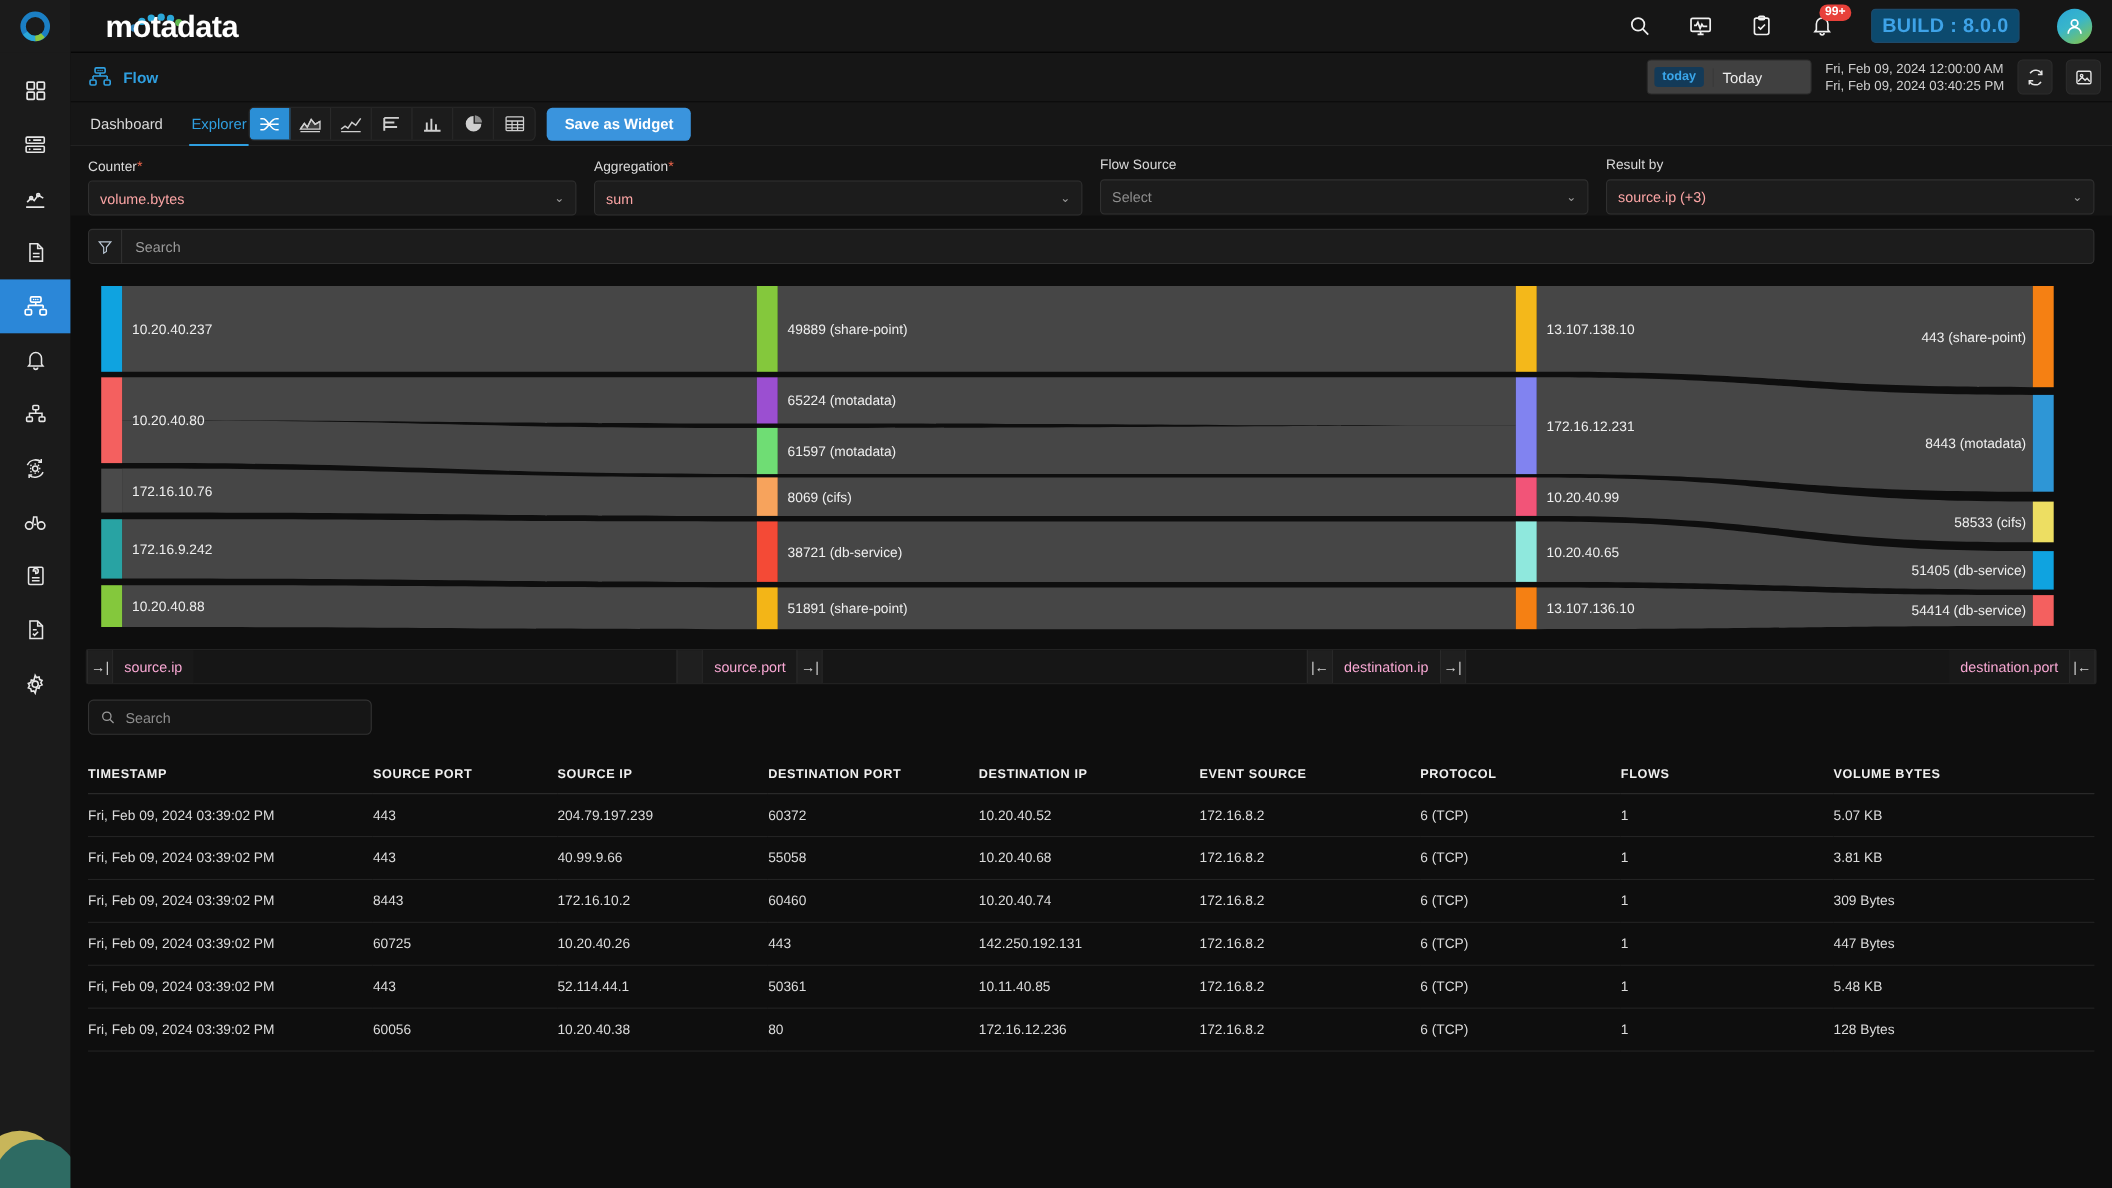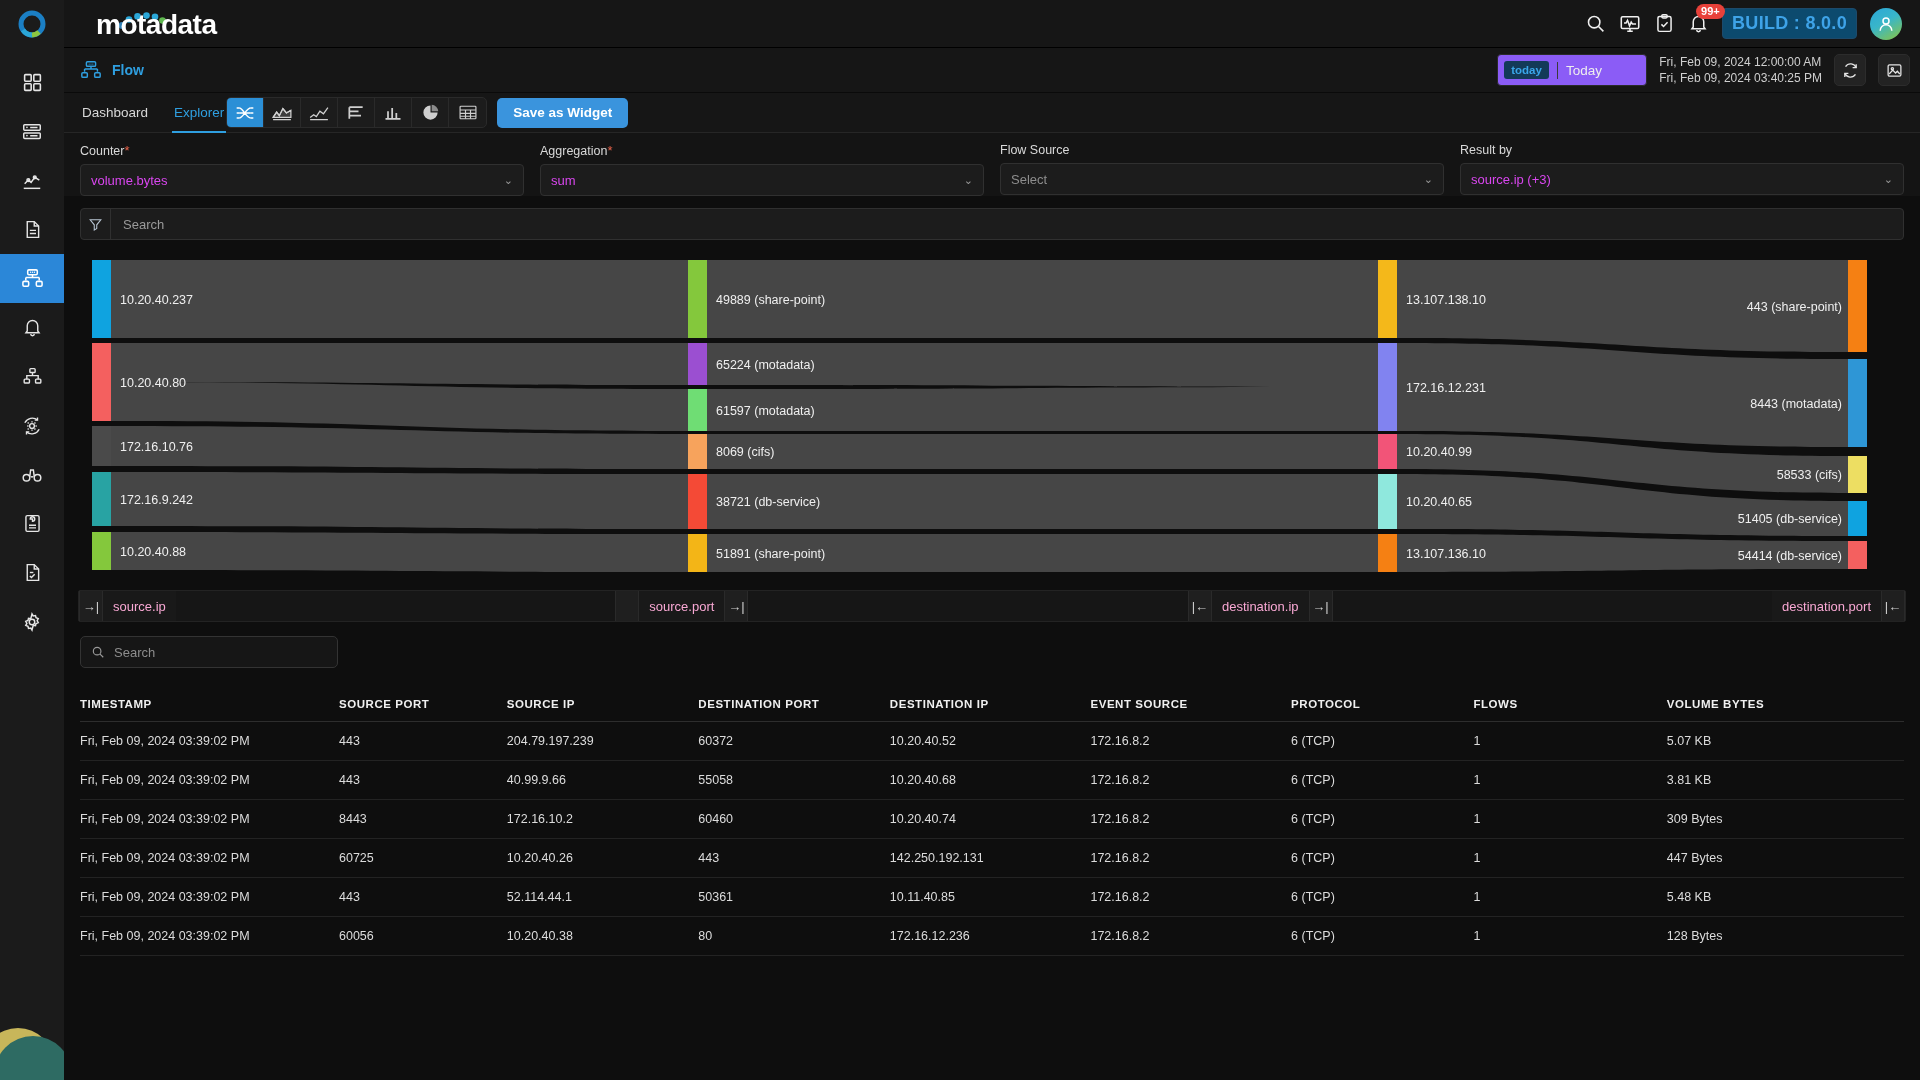--- a/index.html
+++ b/index.html
@@ -41,21 +41,21 @@
   .main { flex:1; display:flex; flex-direction:column; height:1080px; min-width:0; }
 
   
   .topbar {
     height:48px; background:#161616; display:flex; align-items:center;
     justify-content:space-between; padding: 0 18px 0 24px; flex:0 0 48px;
     border-bottom:1px solid #000;
   }
   .brand { display:flex; align-items:flex-end; gap:0; }
   .brand-text { font-size:28px; font-weight:700; letter-spacing:-0.5px; color:#fff; position:relative; }
-  .topbar-right { display:flex; align-items:center; gap:13px; }
+  .topbar-right { display:flex; align-items:center; gap:34px; }
   .ticon { cursor:pointer; display:flex; align-items:center; position:relative; }
   .badge {
     position:absolute; top:-9px; left:8px; background:#e8413a; color:#fff;
     font-size:11px; font-weight:700; border-radius:9px; padding:1px 5px; line-height:13px;
   }
   .build-pill {
     background:#0c4a6e; color:#3ea3e8; border:1px solid #1d4straight;
     border:1px solid #1d4a6b; border-radius:4px; font-size:18px; font-weight:700;
     padding:4px 9px; letter-spacing:0.3px;
   }
@@ -68,21 +68,21 @@
   
   .pagehead {
     height:45px; background:#161616; display:flex; align-items:center;
     justify-content:space-between; padding-left:16px; padding-right:10px; flex:0 0 45px;
     border-bottom:1px solid #0a0a0a;
   }
   .page-title { display:flex; align-items:center; gap:10px; }
   .page-title span { color:#2f9fe0; font-size:14px; font-weight:600; }
   .daterange { display:flex; align-items:center; gap:12px; }
   .dr-box {
-    background:#8b5cf6; border:1px solid #2a2a2a; border-radius:4px;
+    background:#404040; border:1px solid #2a2a2a; border-radius:4px;
     height:32px; display:flex; align-items:center; padding:0 6px; gap:8px; min-width:150px;
   }
   .dr-chip {
     background:#133a58; color:#3aa6ea; font-size:11.5px; font-weight:600;
     border-radius:3px; padding:3px 7px;
   }
   .dr-sep { width:1px; height:17px; background:#3a3a3a; }
   .dr-label { font-size:13.5px; color:#eee; }
   .dr-dates { font-size:12px; line-height:16px; color:#cfcfcf; text-align:left; }
   .icon-btn {
@@ -123,21 +123,21 @@
   }
   .filter-row { display:flex; gap:16px; }
   .field { flex:1; min-width:0; }
   .field-label { font-size:12.5px; color:#d9d9d9; margin-bottom:6px; }
   .req { color:#e8634a; font-size:13px; }
   .select {
     height:32px; background:#1c1c1c; border:1px solid #303030; border-radius:4px;
     display:flex; align-items:center; justify-content:space-between;
     padding:0 10px; cursor:pointer;
   }
-  .select .val { font-size:13px; color:#d946ef; }
+  .select .val { font-size:13px; color:#fca5a5; }
   .select .val.placeholder { color:#8d8d8d; }
   .chev { color:#9a9a9a; font-size:11px; }
 
   .searchbar {
     margin: 12px 16px 0 16px;
     height:32px; background:#1c1c1c; border:1px solid #303030; border-radius:4px;
     display:flex; align-items:center;
   }
   .searchbar .fbtn {
     width:30px; height:30px; display:flex; align-items:center; justify-content:center;

